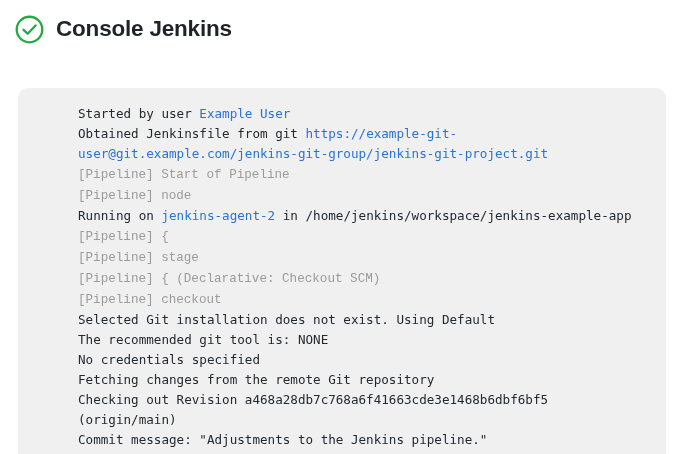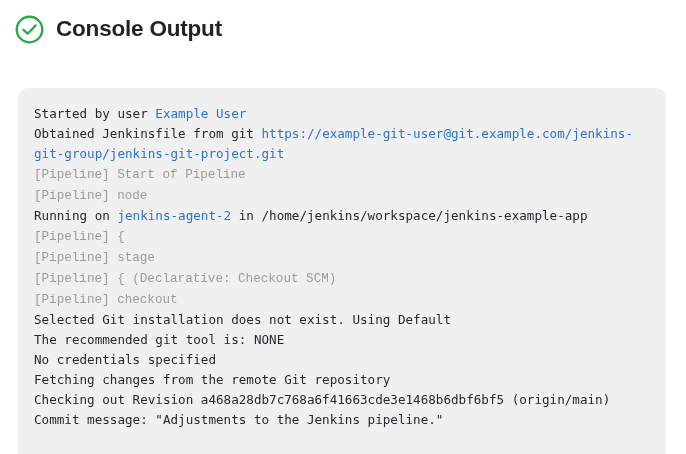--- a/index.html
+++ b/index.html
@@ -64,35 +64,36 @@
     font-size: 12.6px;
     line-height: 20px;
     color: #24292f;
     white-space: pre-wrap;
     word-break: break-all;
   }
   .log-line {
     display: block;
     white-space: pre-wrap;
     word-break: break-word;
+    margin-left: 44px;
   }
   .seg-plain   { color: #24292f; }
   .seg-link    { color: #2a72d4; }
   .seg-muted   { color: #9b9b9b; font-family: Liberation Mono, monospace; }
 </style>
 </head>
 <body>
 
 <div class="page">
 
   <div class="header">
     <svg class="status-icon" viewBox="0 0 32 32" aria-hidden="true">
       <circle cx="16" cy="16" r="13.2" fill="none" stroke="#28a745" stroke-width="2.4"></circle>
       <path d="M9.8 16.3 L14.1 20.4 L22.3 11.8" fill="none" stroke="#28a745" stroke-width="2.4" stroke-linecap="round" stroke-linejoin="round"></path>
     </svg>
-    <div class="page-title">Console Output</div>
+    <div class="page-title">Console Jenkins</div>
   </div>
 
   <div class="console-panel">
     <div class="console-log" id="console-log"><span class="log-line"><span class="seg-plain">Started by user </span><span class="seg-link">Example User</span></span><span class="log-line"><span class="seg-plain">Obtained Jenkinsfile from git </span><span class="seg-link">https://example-git-user@git.example.com/jenkins-git-group/jenkins-git-project.git</span></span><span class="log-line"><span class="seg-muted">[Pipeline] Start of Pipeline</span></span><span class="log-line"><span class="seg-muted">[Pipeline] node</span></span><span class="log-line"><span class="seg-plain">Running on </span><span class="seg-link">jenkins-agent-2</span><span class="seg-plain"> in /home/jenkins/workspace/jenkins-example-app</span></span><span class="log-line"><span class="seg-muted">[Pipeline] {</span></span><span class="log-line"><span class="seg-muted">[Pipeline] stage</span></span><span class="log-line"><span class="seg-muted">[Pipeline] { (Declarative: Checkout SCM)</span></span><span class="log-line"><span class="seg-muted">[Pipeline] checkout</span></span><span class="log-line"><span class="seg-plain">Selected Git installation does not exist. Using Default</span></span><span class="log-line"><span class="seg-plain">The recommended git tool is: NONE</span></span><span class="log-line"><span class="seg-plain">No credentials specified</span></span><span class="log-line"><span class="seg-plain">Fetching changes from the remote Git repository</span></span><span class="log-line"><span class="seg-plain">Checking out Revision a468a28db7c768a6f41663cde3e1468b6dbf6bf5 (origin/main)</span></span><span class="log-line"><span class="seg-plain">Commit message: "Adjustments to the Jenkins pipeline."</span></span></div>
   </div>
 
 </div>
 
 </body></html>

